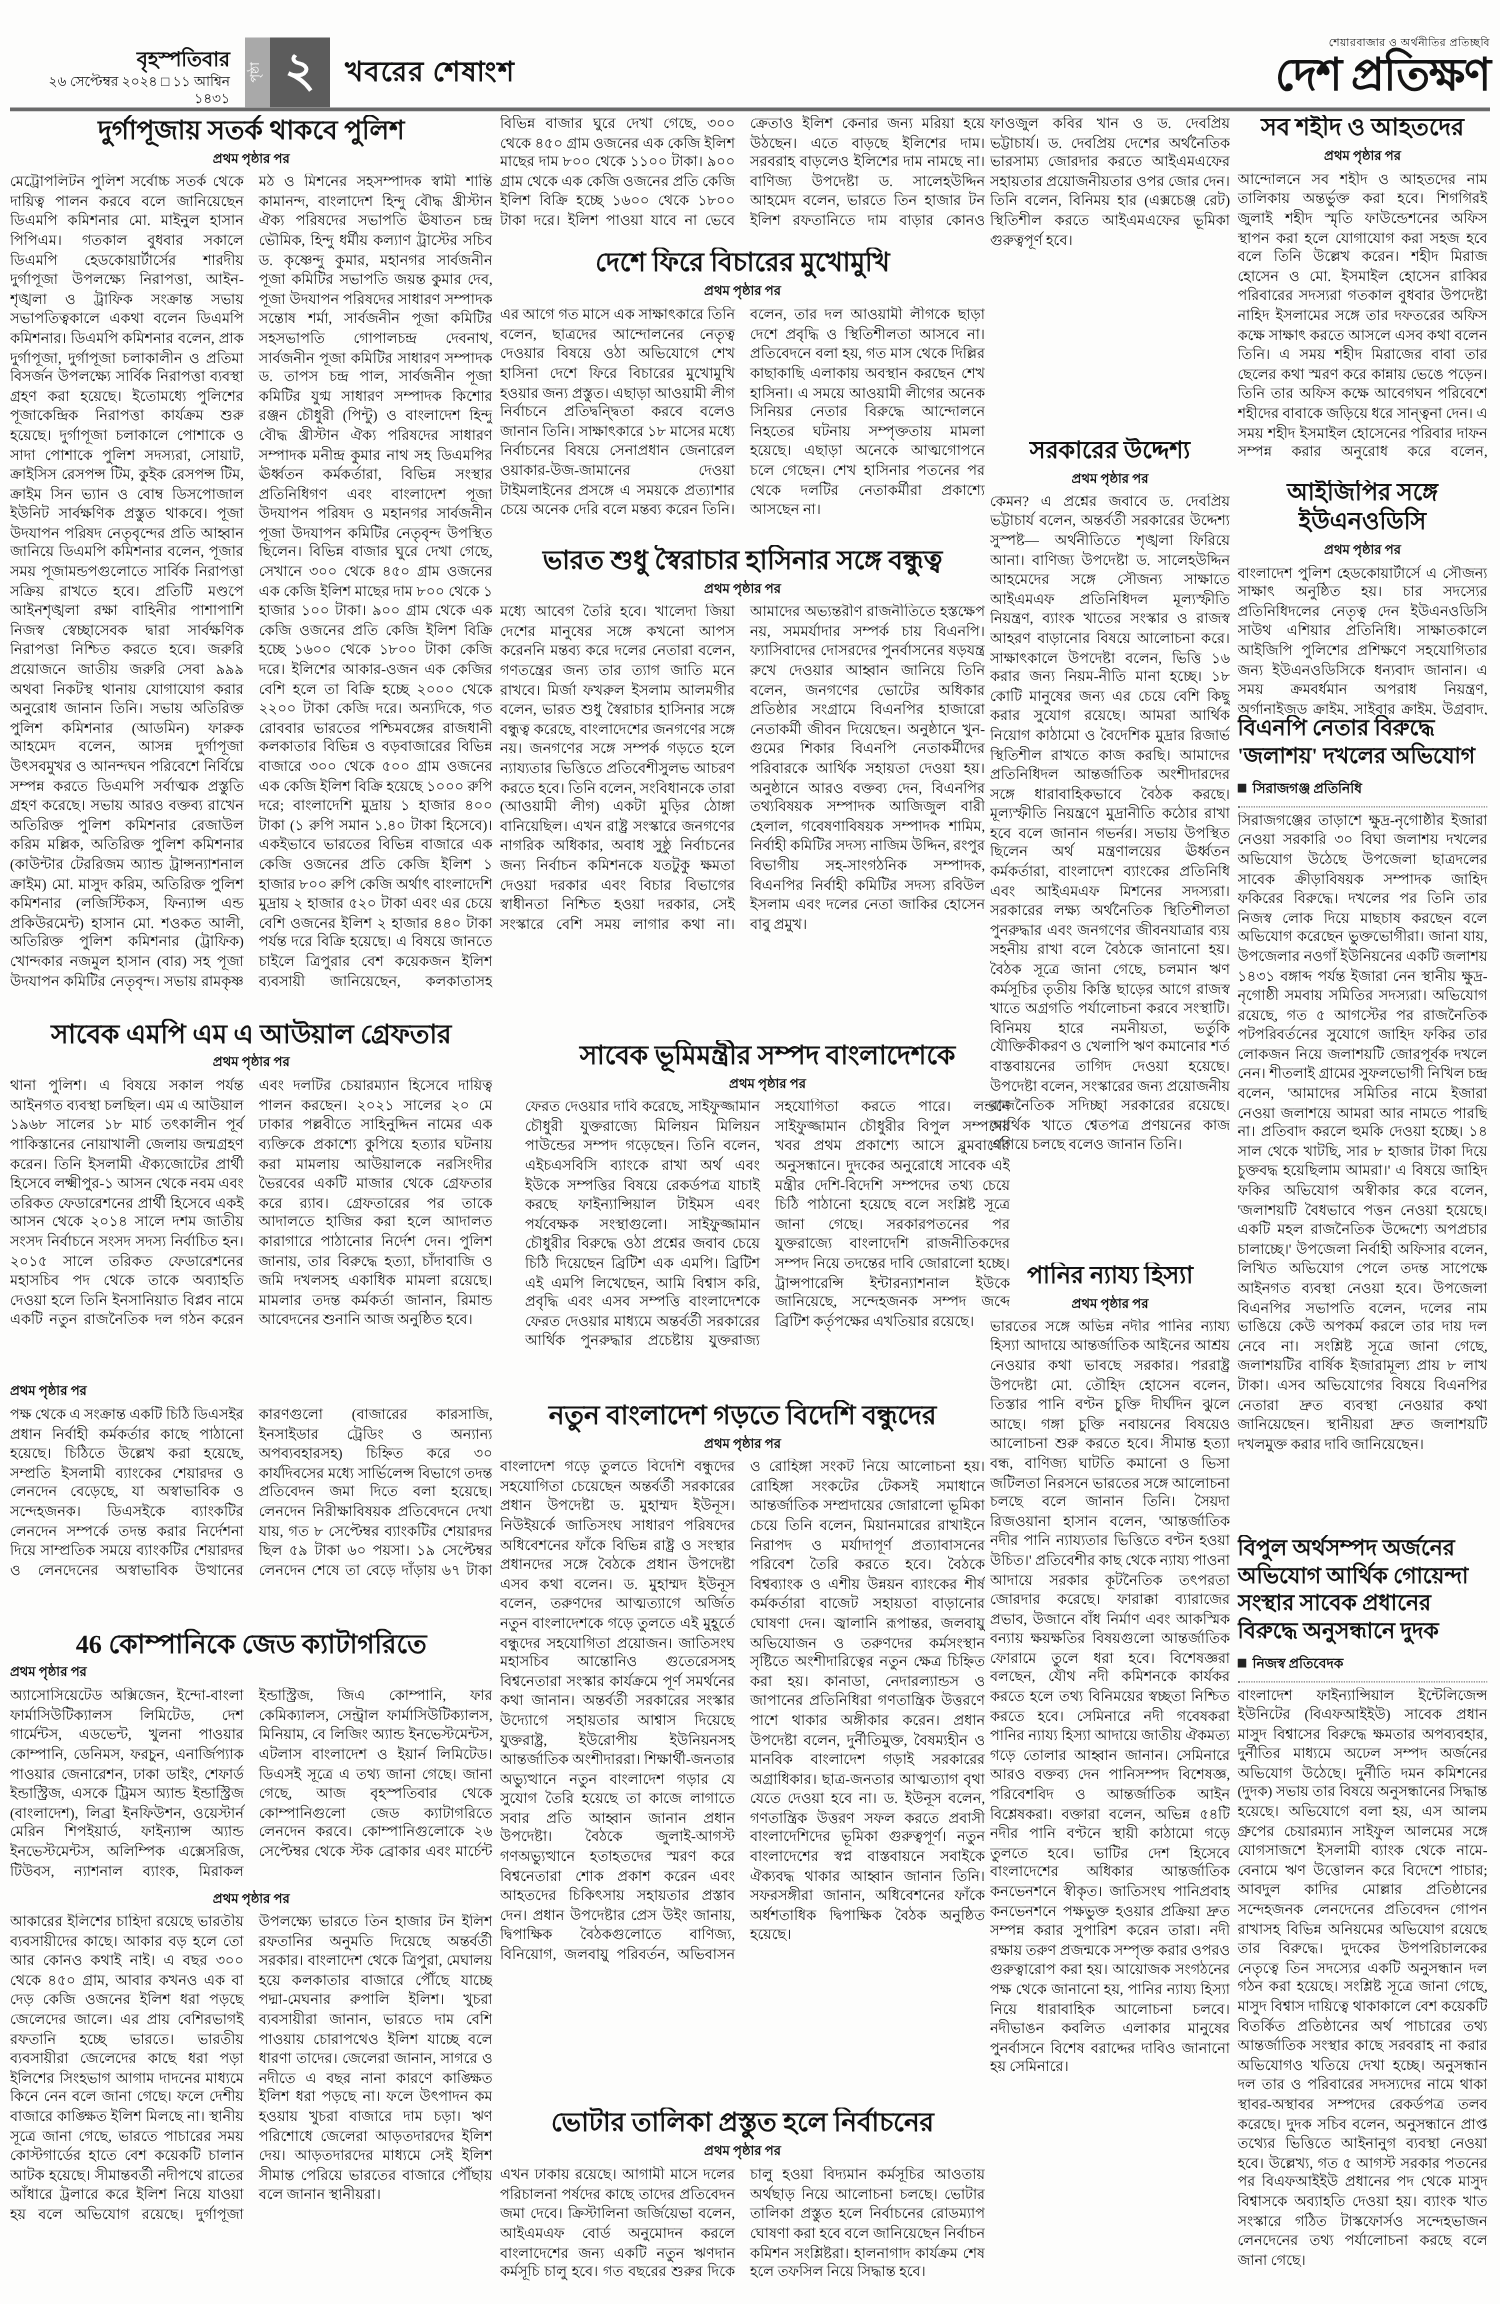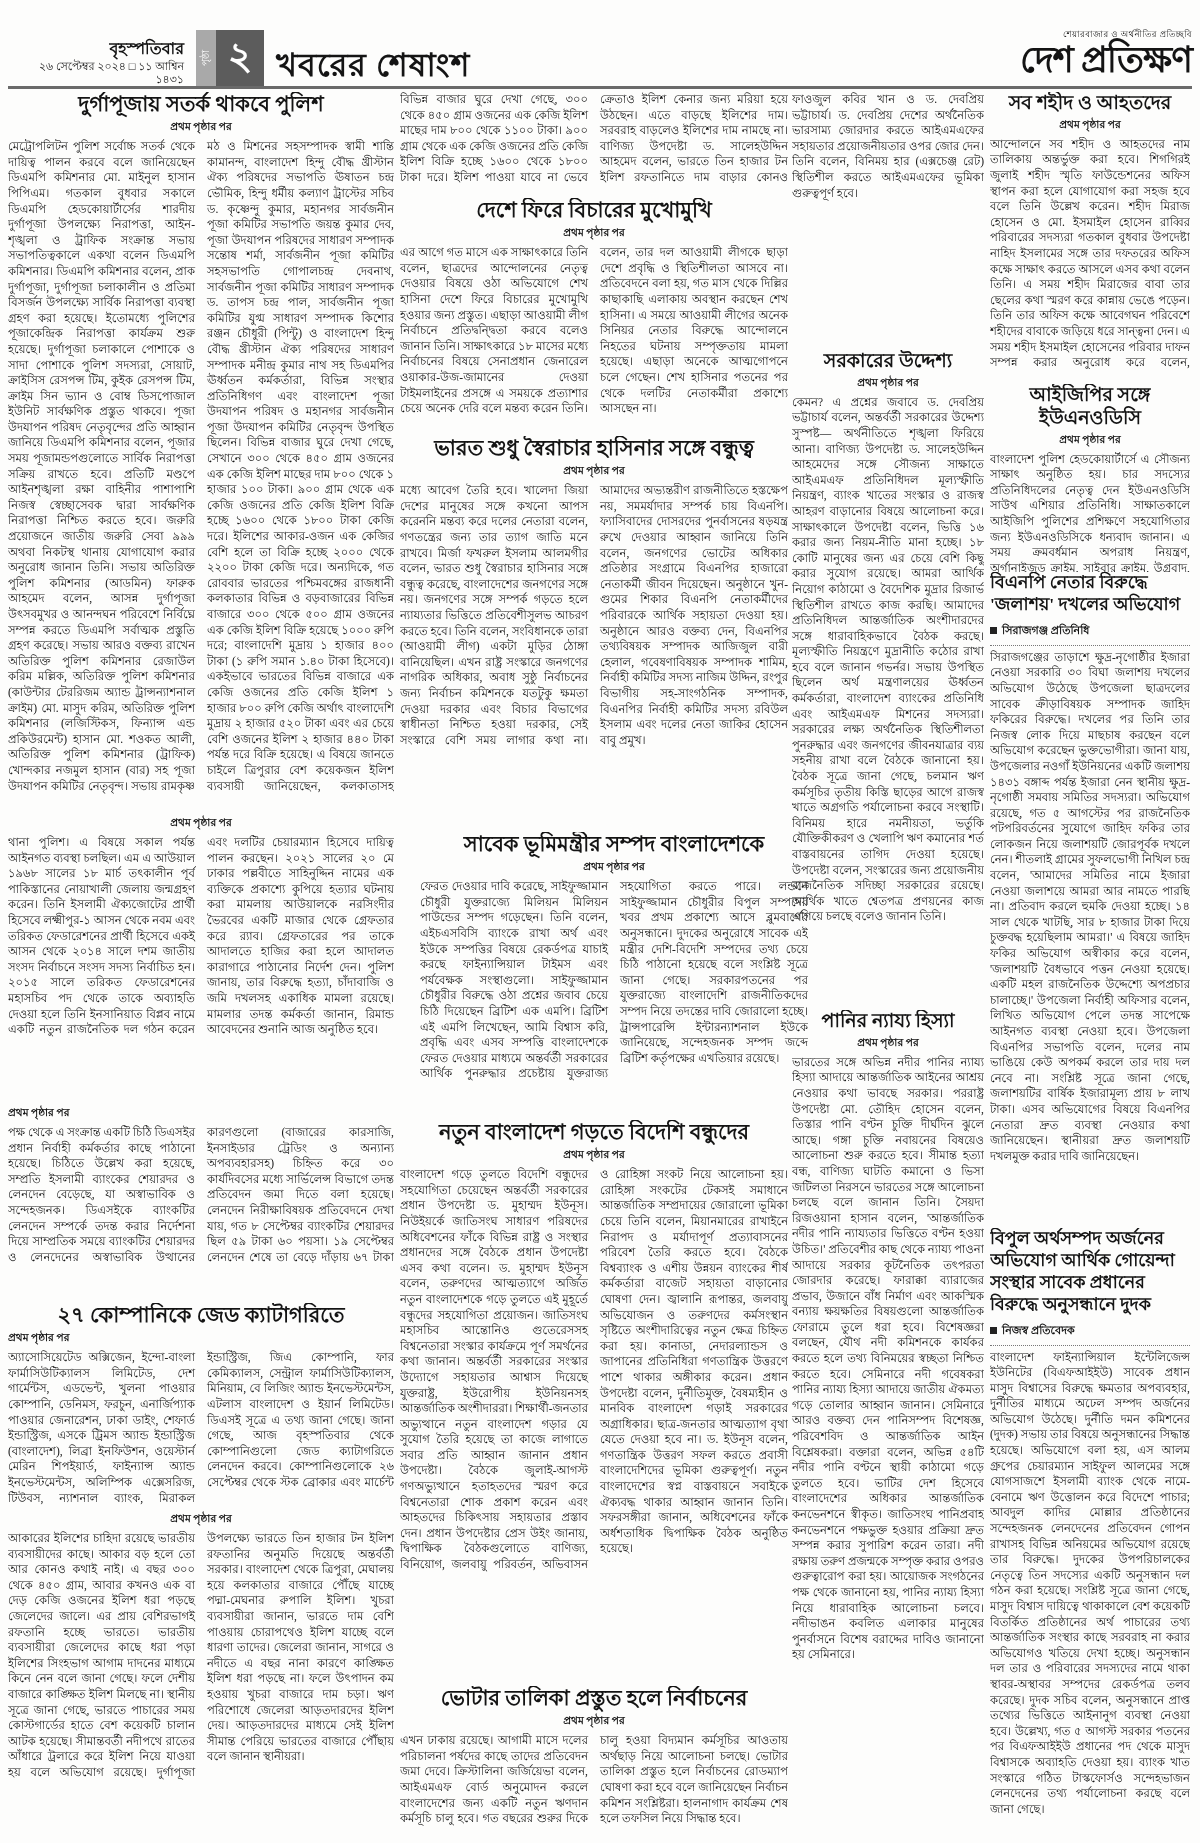--- a/index.html
+++ b/index.html
@@ -8,21 +8,21 @@
   
   .masthead{position:absolute;left:8px;top:26px;width:1184px;height:60px;}
   .mast-rule{position:absolute;left:8px;top:86px;width:1184px;height:3px;background:#6a6a6a;}
   .dateblock{position:absolute;right:1008px;top:14px;text-align:right;line-height:1.15;}
   .day{font-weight:bold;font-size:16px;}
   .dateline{font-size:11px;margin-top:2px;}
   .pagebox{position:absolute;left:188px;top:4px;height:56px;display:flex;}
   .pgword{width:20px;background:#a9a9a9;color:#fff;font-size:10px;display:flex;align-items:center;justify-content:center;
           writing-mode:vertical-rl;transform:rotate(180deg);}
   .pgnum{width:48px;background:#5c5c5c;color:#fff;font-size:38px;font-weight:bold;display:flex;align-items:center;justify-content:center;}
-  .section-title{position:absolute;left:268px;top:14px;font-size:32px;font-weight:bold;letter-spacing:1px;}
+  .section-title{position:absolute;left:268px;top:14px;font-size:22px;font-weight:bold;letter-spacing:1px;}
   .logo{position:absolute;right:0;top:2px;text-align:right;}
   .tagline{font-size:8.5px;letter-spacing:.5px;}
   .papername{font-size:36px;font-weight:bold;line-height:1.0;letter-spacing:-1px;}
   
   .blk{position:absolute;overflow:hidden;}
   .hl2{font-size:21px;font-weight:bold;text-align:center;line-height:1.2;margin:0 0 2px 0;}
   .hl1{font-size:19px;font-weight:bold;text-align:center;line-height:1.2;margin:0 0 2px 0;}
   .hl1s{font-size:17.5px;font-weight:bold;line-height:1.25;margin:0 0 4px 0;}
   .cont{font-size:10.5px;font-weight:bold;text-align:center;margin:0 0 3px 0;}
   .cont.left{text-align:left;}
@@ -54,31 +54,32 @@
   </div>
   <div class="mast-rule"></div>
 
   <div class="blk" style="left:8px;width:386px;top:92px;height:723px;">
     <h2 class="hl2">দুর্গাপূজায় সতর্ক থাকবে পুলিশ</h2>
     <div class="cont">প্রথম পৃষ্ঠার পর</div>
     <div class="body2 flowbox" style="height:668px;">মেট্রোপলিটন পুলিশ সর্বোচ্চ সতর্ক থেকে দায়িত্ব পালন করবে বলে জানিয়েছেন ডিএমপি কমিশনার মো. মাইনুল হাসান পিপিএম। গতকাল বুধবার সকালে ডিএমপি হেডকোয়ার্টার্সের শারদীয় দুর্গাপূজা উপলক্ষ্যে নিরাপত্তা, আইন-শৃঙ্খলা ও ট্রাফিক সংক্রান্ত সভায় সভাপতিত্বকালে একথা বলেন ডিএমপি কমিশনার। ডিএমপি কমিশনার বলেন, প্রাক দুর্গাপূজা, দুর্গাপূজা চলাকালীন ও প্রতিমা বিসর্জন উপলক্ষ্যে সার্বিক নিরাপত্তা ব্যবস্থা গ্রহণ করা হয়েছে। ইতোমধ্যে পুলিশের পূজাকেন্দ্রিক নিরাপত্তা কার্যক্রম শুরু হয়েছে। দুর্গাপূজা চলাকালে পোশাকে ও সাদা পোশাকে পুলিশ সদস্যরা, সোয়াট, ক্রাইসিস রেসপন্স টিম, কুইক রেসপন্স টিম, ক্রাইম সিন ভ্যান ও বোম্ব ডিসপোজাল ইউনিট সার্বক্ষণিক প্রস্তুত থাকবে। পূজা উদযাপন পরিষদ নেতৃবৃন্দের প্রতি আহ্বান জানিয়ে ডিএমপি কমিশনার বলেন, পূজার সময় পূজামন্ডপগুলোতে সার্বিক নিরাপত্তা সক্রিয় রাখতে হবে। প্রতিটি মণ্ডপে আইনশৃঙ্খলা রক্ষা বাহিনীর পাশাপাশি নিজস্ব স্বেচ্ছাসেবক দ্বারা সার্বক্ষণিক নিরাপত্তা নিশ্চিত করতে হবে। জরুরি প্রয়োজনে জাতীয় জরুরি সেবা ৯৯৯ অথবা নিকটস্থ থানায় যোগাযোগ করার অনুরোধ জানান তিনি। সভায় অতিরিক্ত পুলিশ কমিশনার (আডমিন) ফারুক আহমেদ বলেন, আসন্ন দুর্গাপূজা উৎসবমুখর ও আনন্দঘন পরিবেশে নির্বিঘ্নে সম্পন্ন করতে ডিএমপি সর্বাত্মক প্রস্তুতি গ্রহণ করেছে। সভায় আরও বক্তব্য রাখেন অতিরিক্ত পুলিশ কমিশনার রেজাউল করিম মল্লিক, অতিরিক্ত পুলিশ কমিশনার (কাউন্টার টেররিজম অ্যান্ড ট্রান্সন্যাশনাল ক্রাইম) মো. মাসুদ করিম, অতিরিক্ত পুলিশ কমিশনার (লজিস্টিকস, ফিন্যান্স এন্ড প্রকিউরমেন্ট) হাসান মো. শওকত আলী, অতিরিক্ত পুলিশ কমিশনার (ট্রাফিক) খোন্দকার নজমুল হাসান (বার) সহ পূজা উদযাপন কমিটির নেতৃবৃন্দ। সভায় রামকৃষ্ণ মঠ ও মিশনের সহসম্পাদক স্বামী শান্তি কামানন্দ, বাংলাদেশ হিন্দু বৌদ্ধ খ্রীস্টান ঐক্য পরিষদের সভাপতি ঊষাতন চন্দ্র ভৌমিক, হিন্দু ধর্মীয় কল্যাণ ট্রাস্টের সচিব ড. কৃষ্ণেন্দু কুমার, মহানগর সার্বজনীন পূজা কমিটির সভাপতি জয়ন্ত কুমার দেব, পূজা উদযাপন পরিষদের সাধারণ সম্পাদক সন্তোষ শর্মা, সার্বজনীন পূজা কমিটির সহসভাপতি গোপালচন্দ্র দেবনাথ, সার্বজনীন পূজা কমিটির সাধারণ সম্পাদক ড. তাপস চন্দ্র পাল, সার্বজনীন পূজা কমিটির যুগ্ম সাধারণ সম্পাদক কিশোর রঞ্জন চৌধুরী (পিন্টু) ও বাংলাদেশ হিন্দু বৌদ্ধ খ্রীস্টান ঐক্য পরিষদের সাধারণ সম্পাদক মনীন্দ্র কুমার নাথ সহ ডিএমপির ঊর্ধ্বতন কর্মকর্তারা, বিভিন্ন সংস্থার প্রতিনিধিগণ এবং বাংলাদেশ পূজা উদযাপন পরিষদ ও মহানগর সার্বজনীন পূজা উদযাপন কমিটির নেতৃবৃন্দ উপস্থিত ছিলেন। বিভিন্ন বাজার ঘুরে দেখা গেছে, সেখানে ৩০০ থেকে ৪৫০ গ্রাম ওজনের এক কেজি ইলিশ মাছের দাম ৮০০ থেকে ১ হাজার ১০০ টাকা। ৯০০ গ্রাম থেকে এক কেজি ওজনের প্রতি কেজি ইলিশ বিক্রি হচ্ছে ১৬০০ থেকে ১৮০০ টাকা কেজি দরে। ইলিশের আকার-ওজন এক কেজির বেশি হলে তা বিক্রি হচ্ছে ২০০০ থেকে ২২০০ টাকা কেজি দরে। অন্যদিকে, গত রোববার ভারতের পশ্চিমবঙ্গের রাজধানী কলকাতার বিভিন্ন ও বড়বাজারের বিভিন্ন বাজারে ৩০০ থেকে ৫০০ গ্রাম ওজনের এক কেজি ইলিশ বিক্রি হয়েছে ১০০০ রুপি দরে; বাংলাদেশি মুদ্রায় ১ হাজার ৪০০ টাকা (১ রুপি সমান ১.৪০ টাকা হিসেবে)। একইভাবে ভারতের বিভিন্ন বাজারে এক কেজি ওজনের প্রতি কেজি ইলিশ ১ হাজার ৮০০ রুপি কেজি অর্থাৎ বাংলাদেশি মুদ্রায় ২ হাজার ৫২০ টাকা এবং এর চেয়ে বেশি ওজনের ইলিশ ২ হাজার ৪৪০ টাকা পর্যন্ত দরে বিক্রি হয়েছে। এ বিষয়ে জানতে চাইলে ত্রিপুরার বেশ কয়েকজন ইলিশ ব্যবসায়ী জানিয়েছেন, কলকাতাসহ ভারতের বিভিন্ন বাজারে এমন দরে বাংলাদেশের ইলিশ বিক্রি হচ্ছে। সরবরাহ বাড়লেও চাহিদার তুলনায় তা অনেক কম হওয়ায় দেশের বাজারে দাম কমছে না বলে জানান ব্যবসায়ীরা। ভারতে রফতানির খবরে পাইকারি পর্যায়ে দাম আরও বেড়েছে বলে অভিযোগ ক্রেতাদের। ত্রিপুরার বড় বাজারগুলোতেও দুর্গাপূজা উপলক্ষ্যে বাংলাদেশের ইলিশের ব্যাপক চাহিদা তৈরি হয়েছে বলে জানিয়েছেন আমদানিকারকরা।</div>
   </div>
 
   <div class="blk" style="left:8px;width:386px;top:815px;height:290px;">
+    <h2 class="hl2">সাবেক এমপি এম এ আউয়াল গ্রেফতার</h2>
     <div class="cont">প্রথম পৃষ্ঠার পর</div>
     <div class="body2 flowbox" style="height:236px;">থানা পুলিশ। এ বিষয়ে সকাল পর্যন্ত আইনগত ব্যবস্থা চলছিল। এম এ আউয়াল ১৯৬৮ সালের ১৮ মার্চ তৎকালীন পূর্ব পাকিস্তানের নোয়াখালী জেলায় জন্মগ্রহণ করেন। তিনি ইসলামী ঐক্যজোটের প্রার্থী হিসেবে লক্ষ্মীপুর-১ আসন থেকে নবম এবং তরিকত ফেডারেশনের প্রার্থী হিসেবে একই আসন থেকে ২০১৪ সালে দশম জাতীয় সংসদ নির্বাচনে সংসদ সদস্য নির্বাচিত হন। ২০১৫ সালে তরিকত ফেডারেশনের মহাসচিব পদ থেকে তাকে অব্যাহতি দেওয়া হলে তিনি ইনসানিয়াত বিপ্লব নামে একটি নতুন রাজনৈতিক দল গঠন করেন এবং দলটির চেয়ারম্যান হিসেবে দায়িত্ব পালন করছেন। ২০২১ সালের ২০ মে ঢাকার পল্লবীতে সাহিনুদ্দিন নামের এক ব্যক্তিকে প্রকাশ্যে কুপিয়ে হত্যার ঘটনায় করা মামলায় আউয়ালকে নরসিংদীর ভৈরবের একটি মাজার থেকে গ্রেফতার করে র‍্যাব। গ্রেফতারের পর তাকে আদালতে হাজির করা হলে আদালত কারাগারে পাঠানোর নির্দেশ দেন। পুলিশ জানায়, তার বিরুদ্ধে হত্যা, চাঁদাবাজি ও জমি দখলসহ একাধিক মামলা রয়েছে। মামলার তদন্ত কর্মকর্তা জানান, রিমান্ড আবেদনের শুনানি আজ অনুষ্ঠিত হবে।</div>
   </div>
 
   <div class="blk" style="left:8px;width:386px;top:1105px;height:198px;">
     <div class="cont left">প্রথম পৃষ্ঠার পর</div>
     <div class="body2 flowbox" style="height:146px;">পক্ষ থেকে এ সংক্রান্ত একটি চিঠি ডিএসইর প্রধান নির্বাহী কর্মকর্তার কাছে পাঠানো হয়েছে। চিঠিতে উল্লেখ করা হয়েছে, সম্প্রতি ইসলামী ব্যাংকের শেয়ারদর ও লেনদেন বেড়েছে, যা অস্বাভাবিক ও সন্দেহজনক। ডিএসইকে ব্যাংকটির লেনদেন সম্পর্কে তদন্ত করার নির্দেশনা দিয়ে সাম্প্রতিক সময়ে ব্যাংকটির শেয়ারদর ও লেনদেনের অস্বাভাবিক উত্থানের কারণগুলো (বাজারের কারসাজি, ইনসাইডার ট্রেডিং ও অন্যান্য অপব্যবহারসহ) চিহ্নিত করে ৩০ কার্যদিবসের মধ্যে সার্ভিলেন্স বিভাগে তদন্ত প্রতিবেদন জমা দিতে বলা হয়েছে। লেনদেন নিরীক্ষাবিষয়ক প্রতিবেদনে দেখা যায়, গত ৮ সেপ্টেম্বর ব্যাংকটির শেয়ারদর ছিল ৫৯ টাকা ৬০ পয়সা। ১৯ সেপ্টেম্বর লেনদেন শেষে তা বেড়ে দাঁড়ায় ৬৭ টাকা ৮০ পয়সায়। ১১ দিনের ব্যবধানে এভাবে অস্বাভাবিক দর বেড়েছে। এমন পরিস্থিতিতে ব্যাংকটির শেয়ার লেনদেনে বিনিয়োগকারীদের সতর্ক থাকার পরামর্শ দিয়েছে সংশ্লিষ্ট প্রতিনিধি। বিগত ২০০০-এর দশকের পর ৬ ৭ ৮ এক ইত্যাদি কার্যদিবসে ব্যাংকটির শেয়ারদর এতটা বাড়েনি বলে জানা গেছে। গত ২৪ সেপ্টেম্বর লেনদেন শেষে শেয়ারদর ছিল ৬৫ টাকা ২০ পয়সা। গত ১২ কার্যদিবসে ব্যাংকটির লেনদেনও কয়েকগুণ বেড়েছে।</div>
   </div>
 
   <div class="blk" style="left:8px;width:386px;top:1303px;height:208px;">
-    <h2 class="hl2">২৭ কোম্পানিকে জেড ক্যাটাগরিতে</h2>
+    <h2 class="hl2">46 কোম্পানিকে জেড ক্যাটাগরিতে</h2>
     <div class="cont left">প্রথম পৃষ্ঠার পর</div>
     <div class="body2 flowbox" style="height:156px;">অ্যাসোসিয়েটেড অক্সিজেন, ইন্দো-বাংলা ফার্মাসিউটিক্যালস লিমিটেড, দেশ গার্মেন্টস, এডভেন্ট, খুলনা পাওয়ার কোম্পানি, ডেনিমস, ফরচুন, এনার্জিপ্যাক পাওয়ার জেনারেশন, ঢাকা ডাইং, শেফার্ড ইন্ডাস্ট্রিজ, এসকে ট্রিমস অ্যান্ড ইন্ডাস্ট্রিজ (বাংলাদেশ), লিব্রা ইনফিউশন, ওয়েস্টার্ন মেরিন শিপইয়ার্ড, ফাইন্যান্স অ্যান্ড ইনভেস্টমেন্টস, অলিম্পিক এক্সেসরিজ, টিউবস, ন্যাশনাল ব্যাংক, মিরাকল ইন্ডাস্ট্রিজ, জিএ কোম্পানি, ফার কেমিক্যালস, সেন্ট্রাল ফার্মাসিউটিক্যালস, মিনিয়াম, বে লিজিং অ্যান্ড ইনভেস্টমেন্টস, এটলাস বাংলাদেশ ও ইয়ার্ন লিমিটেড। ডিএসই সূত্রে এ তথ্য জানা গেছে। জানা গেছে, আজ বৃহস্পতিবার থেকে কোম্পানিগুলো জেড ক্যাটাগরিতে লেনদেন করবে। কোম্পানিগুলোকে ২৬ সেপ্টেম্বর থেকে স্টক ব্রোকার এবং মার্চেন্ট ব্যাংকদের কোন প্রকার ঋণ সুবিধা দেওয়া থেকে বিরত থাকতে বলেছে ডিএসই।</div>
   </div>
 
   <div class="blk" style="left:8px;width:386px;top:1511px;height:324px;">
     <div class="cont">প্রথম পৃষ্ঠার পর</div>
     <div class="body2 flowbox" style="height:270px;">আকারের ইলিশের চাহিদা রয়েছে ভারতীয় ব্যবসায়ীদের কাছে। আকার বড় হলে তো আর কোনও কথাই নাই। এ বছর ৩০০ থেকে ৪৫০ গ্রাম, আবার কখনও এক বা দেড় কেজি ওজনের ইলিশ ধরা পড়ছে জেলেদের জালে। এর প্রায় বেশিরভাগই রফতানি হচ্ছে ভারতে। ভারতীয় ব্যবসায়ীরা জেলেদের কাছে ধরা পড়া ইলিশের সিংহভাগ আগাম দাদনের মাধ্যমে কিনে নেন বলে জানা গেছে। ফলে দেশীয় বাজারে কাঙ্ক্ষিত ইলিশ মিলছে না। স্থানীয় সূত্রে জানা গেছে, ভারতে পাচারের সময় কোস্টগার্ডের হাতে বেশ কয়েকটি চালান আটক হয়েছে। সীমান্তবর্তী নদীপথে রাতের আঁধারে ট্রলারে করে ইলিশ নিয়ে যাওয়া হয় বলে অভিযোগ রয়েছে। দুর্গাপূজা উপলক্ষ্যে ভারতে তিন হাজার টন ইলিশ রফতানির অনুমতি দিয়েছে অন্তর্বর্তী সরকার। বাংলাদেশ থেকে ত্রিপুরা, মেঘালয় হয়ে কলকাতার বাজারে পৌঁছে যাচ্ছে পদ্মা-মেঘনার রুপালি ইলিশ। খুচরা ব্যবসায়ীরা জানান, ভারতে দাম বেশি পাওয়ায় চোরাপথেও ইলিশ যাচ্ছে বলে ধারণা তাদের। জেলেরা জানান, সাগরে ও নদীতে এ বছর নানা কারণে কাঙ্ক্ষিত ইলিশ ধরা পড়ছে না। ফলে উৎপাদন কম হওয়ায় খুচরা বাজারে দাম চড়া। ঋণ পরিশোধে জেলেরা আড়তদারদের ইলিশ দেয়। আড়তদারদের মাধ্যমে সেই ইলিশ সীমান্ত পেরিয়ে ভারতের বাজারে পৌঁছায় বলে জানান স্থানীয়রা।</div>
   </div>
 
   <div class="blk" style="left:400px;width:388px;top:92px;height:106px;">

